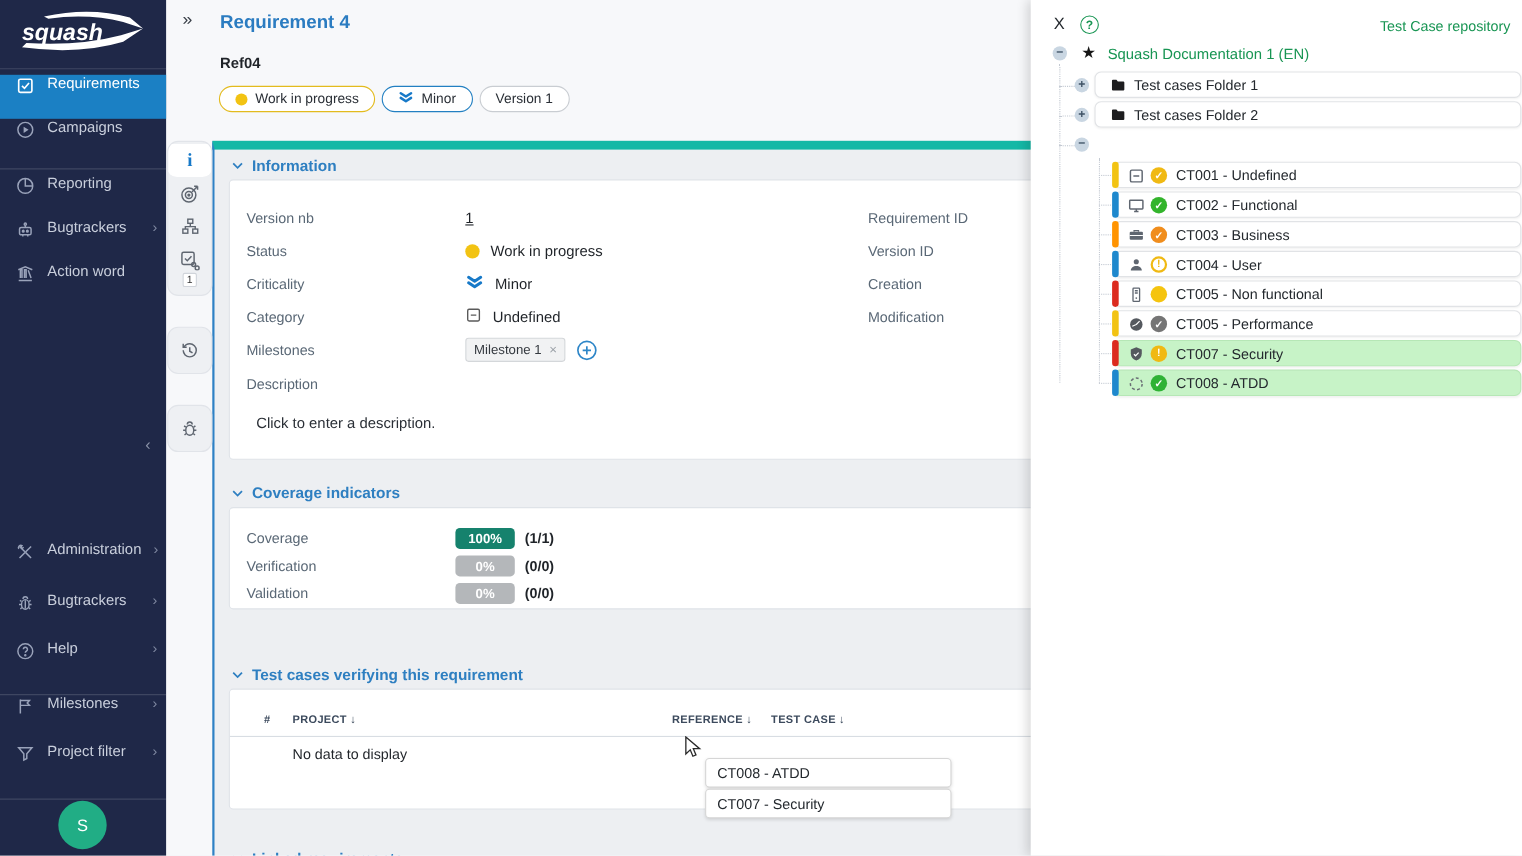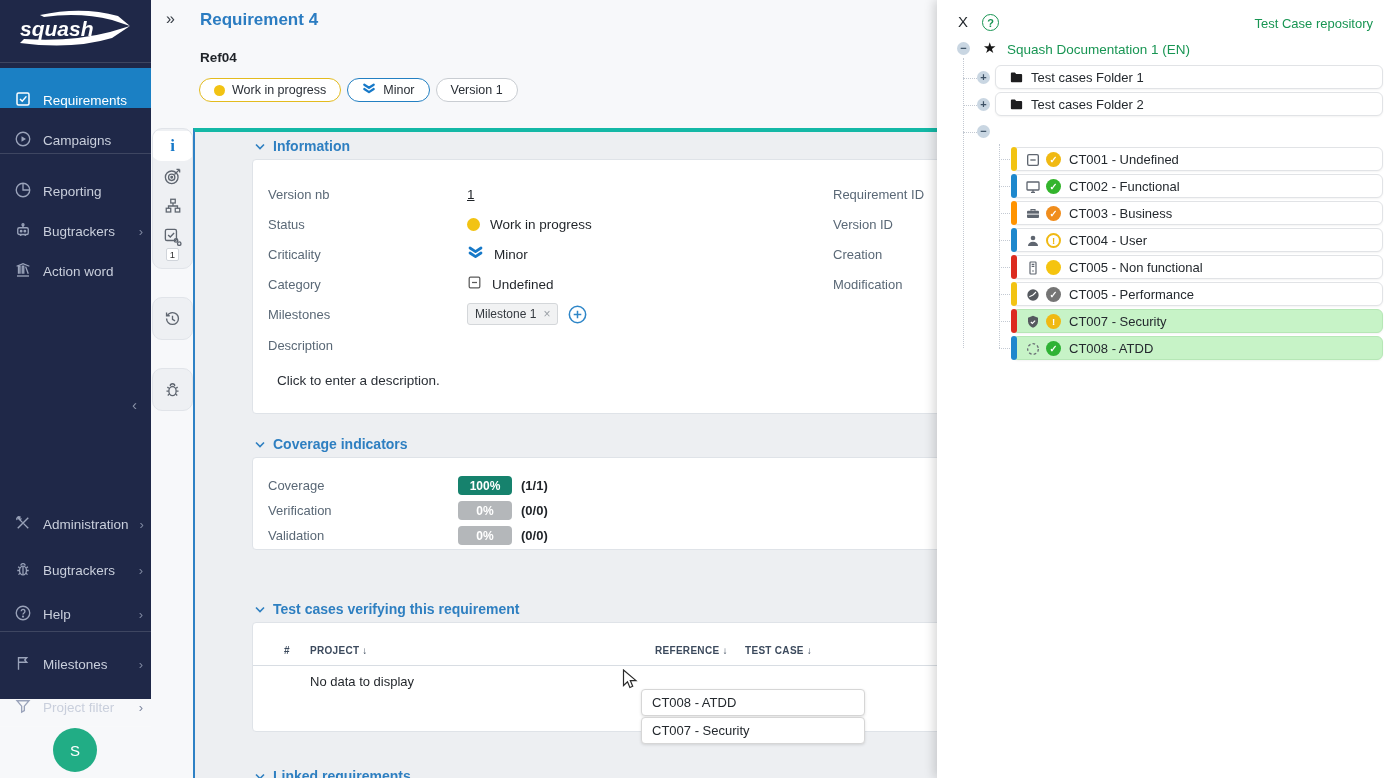--- a/index.html
+++ b/index.html
@@ -4,24 +4,24 @@
 <style>
   * { box-sizing: border-box; }
   html,body { margin:0; padding:0; }
   body {
     width:1384px; height:778px; position:relative; overflow:hidden;
     font-family:"Liberation Sans", sans-serif; background:#f7f8fa;
     -webkit-font-smoothing:antialiased;
   }
 
   
-  #sidebar { position:absolute; left:0; top:0; width:151px; height:699px; background:#1f2848; color:#c9cfdc; z-index:5; }
+  #sidebar { position:absolute; left:0; top:0; width:151px; height:778px; background:#1f2848; color:#c9cfdc; z-index:5; }
   .logo-wrap { height:57px; display:flex; align-items:center; padding-left:12px; }
   .side-divider { border-top:1px solid rgba(255,255,255,.14); height:0; margin:5px 0; }
-  .nav-item { display:flex; align-items:flex-end; gap:11px; height:40px; padding:0 8px 0 13px; font-size:13.5px; cursor:pointer; color:#c9cfdc; }
+  .nav-item { display:flex; align-items:flex-start; gap:11px; height:40px; padding:0 8px 0 13px; font-size:13.5px; cursor:pointer; color:#c9cfdc; }
   .nav-item.active { background:#1b80c4; color:#fff; }
   .nav-ic { width:19px; height:19px; flex:0 0 19px; color:#9aa3ba; display:flex; align-items:center; justify-content:center; }
   .nav-item.active .nav-ic { color:#fff; }
   .nav-chevron { margin-left:auto; color:#7e87a0; font-size:13px; }
   .collapse-ch { position:absolute; left:132px; top:396px; color:#8a93a8; font-size:15px; cursor:pointer; }
   .abs { position:absolute; left:0; right:0; }
   .avatar { position:absolute; left:53px; top:728px; width:44px; height:44px; border-radius:50%; background:#21ad85; color:#fff; display:flex; align-items:center; justify-content:center; font-size:15px; cursor:pointer; }
 
   
   #main-header { position:absolute; left:152px; top:0; width:785px; height:128px; background:#f7f8fa; }
@@ -38,21 +38,21 @@
   
   #rail { position:absolute; left:152px; top:128px; width:41px; z-index:4; }
   .rail-group { background:#eef0f3; border:1px solid #e1e4e9; border-radius:10px; overflow:hidden; display:flex; flex-direction:column; align-items:center; padding:2px 0 3px 0; }
   .rail-tab { width:41px; height:30px; display:flex; align-items:center; justify-content:center; color:#5f6670; cursor:pointer; }
   .rail-tab.active { background:#fff; border-radius:0 0 9px 9px; }
   .rail-badge { font-size:9.5px; background:#fff; border:1px solid #d0d4da; border-radius:2px; padding:0 3px; color:#333; margin:-3px 0 4px 0; line-height:11px; }
   .info-i { font-family:"Liberation Serif", serif; font-style:normal; font-weight:700; font-size:17px; color:#1779c8; }
   .gap1 { height:28px; }
 
   
-  #panel { position:absolute; left:193px; top:128px; width:866px; height:650px; background:#edeff2; border-top:4px solid #14b8a6; border-left:2px solid #2e81c5; overflow:hidden; z-index:3;padding-left:44px; }
+  #panel { position:absolute; left:193px; top:128px; width:866px; height:650px; background:#edeff2; border-top:8px solid #14b8a6; border-left:2px solid #2e81c5; overflow:hidden; z-index:3; }
   .section-head { display:flex; align-items:center; gap:8px; padding:6px 0 5px 16px; color:#2e7fc1; font-size:14px; font-weight:700; }
   .card { background:#fff; border:1px solid #dfe3e8; border-radius:4px; margin:0 -8px 0 13px; }
 
   
   #info-card { height:255px; padding:19px 0 0 15px; }
   .f-row { display:grid; grid-template-columns:199px 366px 1fr; align-items:center; height:30px; }
   .f-label { font-size:13px; color:#5a6876; }
   .f-value { display:flex; align-items:center; gap:10px; font-size:13.5px; color:#1f2328; }
   .underlined { text-decoration:underline; }
   .mchip { background:#f1f2f3; border:1px solid #d4d7da; border-radius:3px; font-size:12px; color:#34393f; padding:3px 7px; display:flex; gap:7px; cursor:pointer; }

